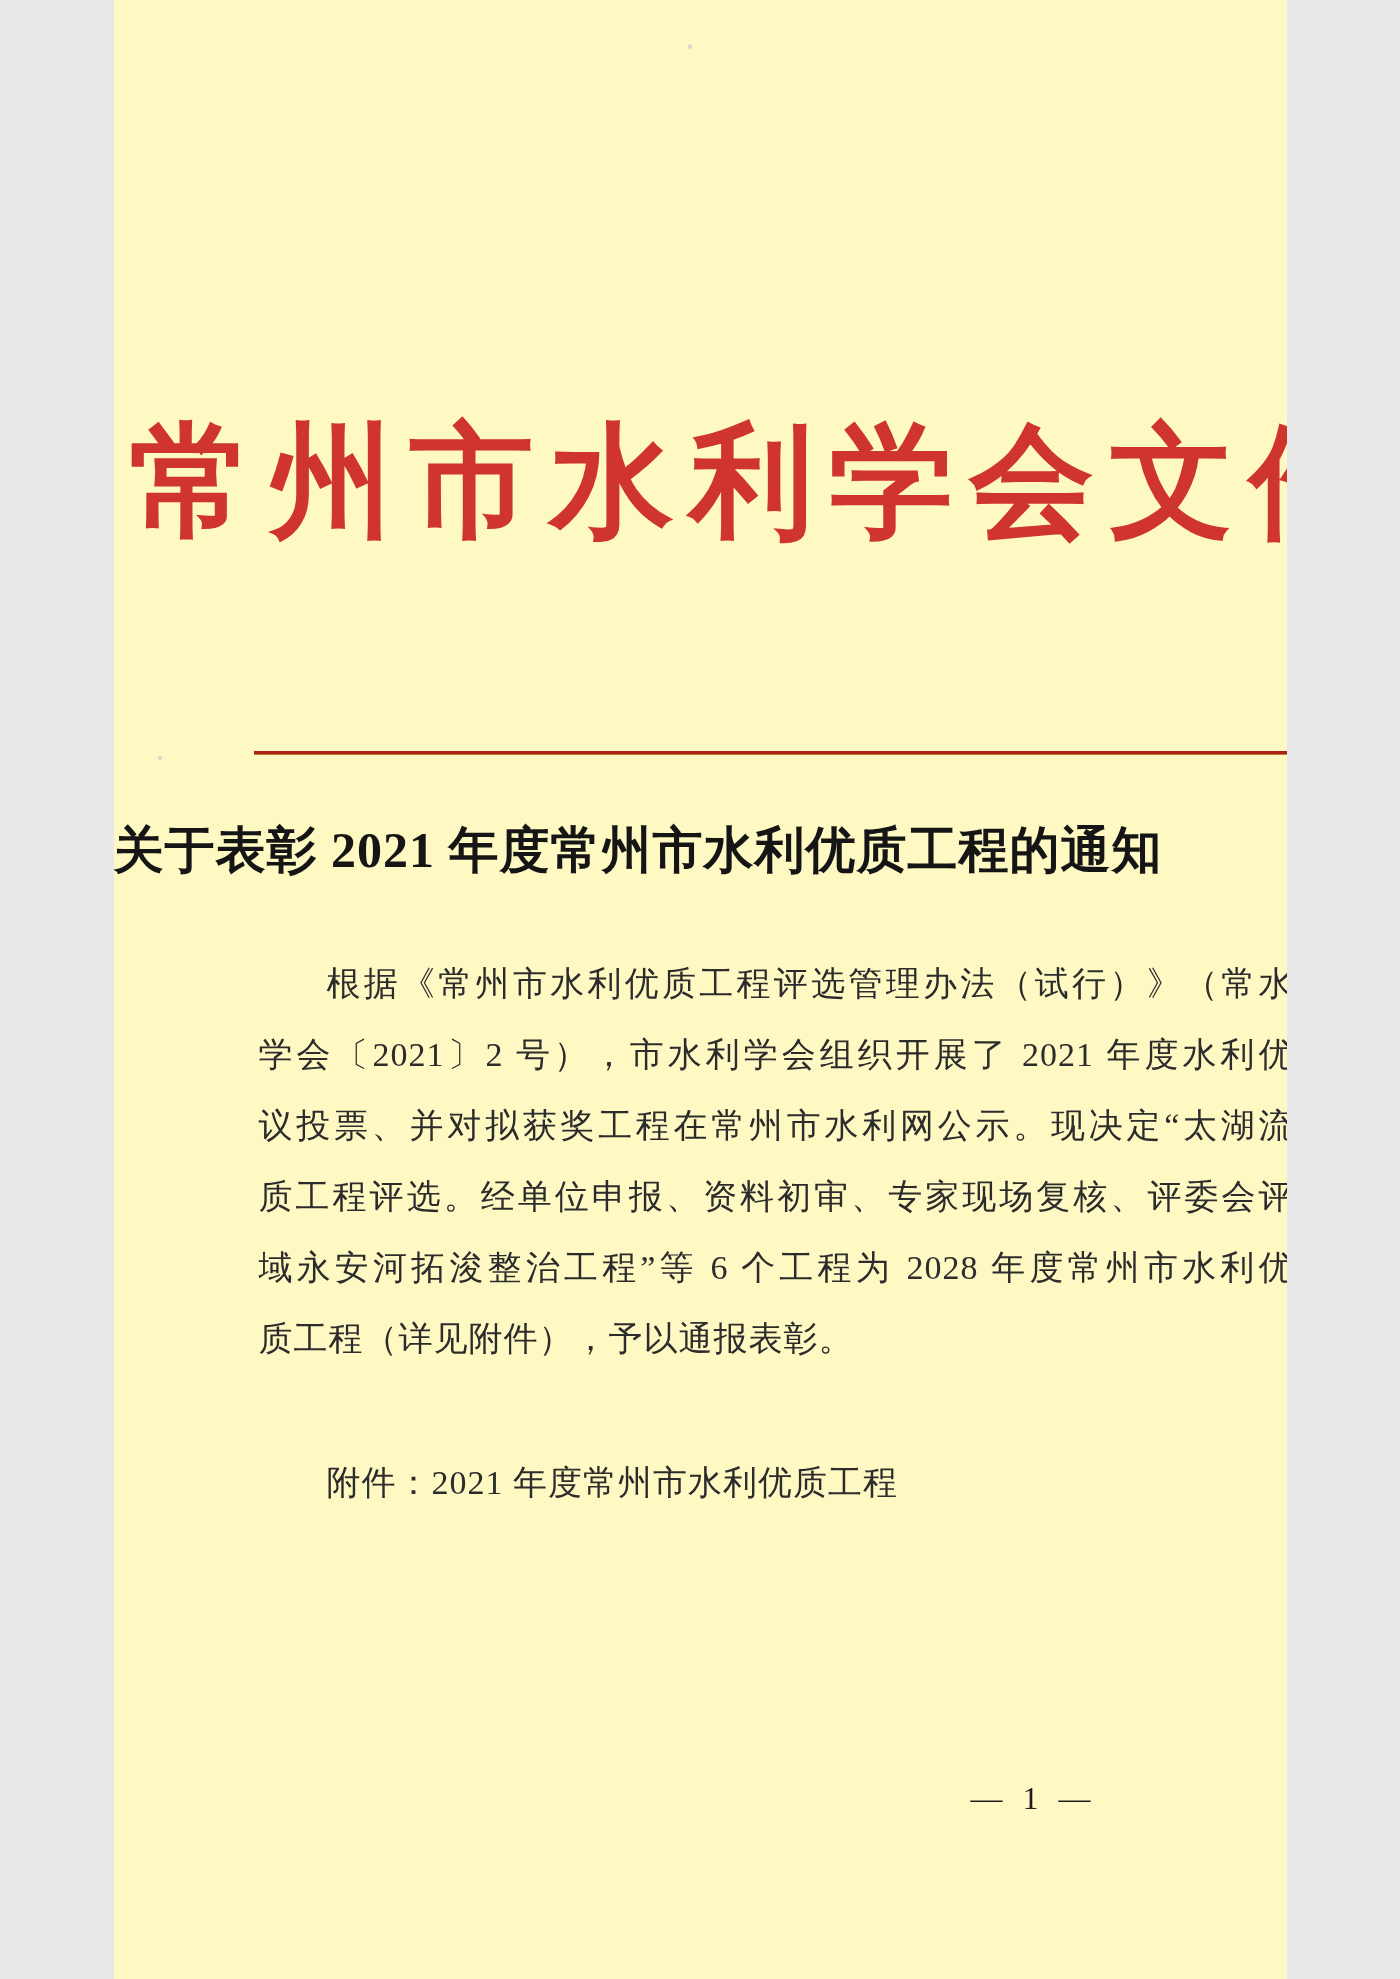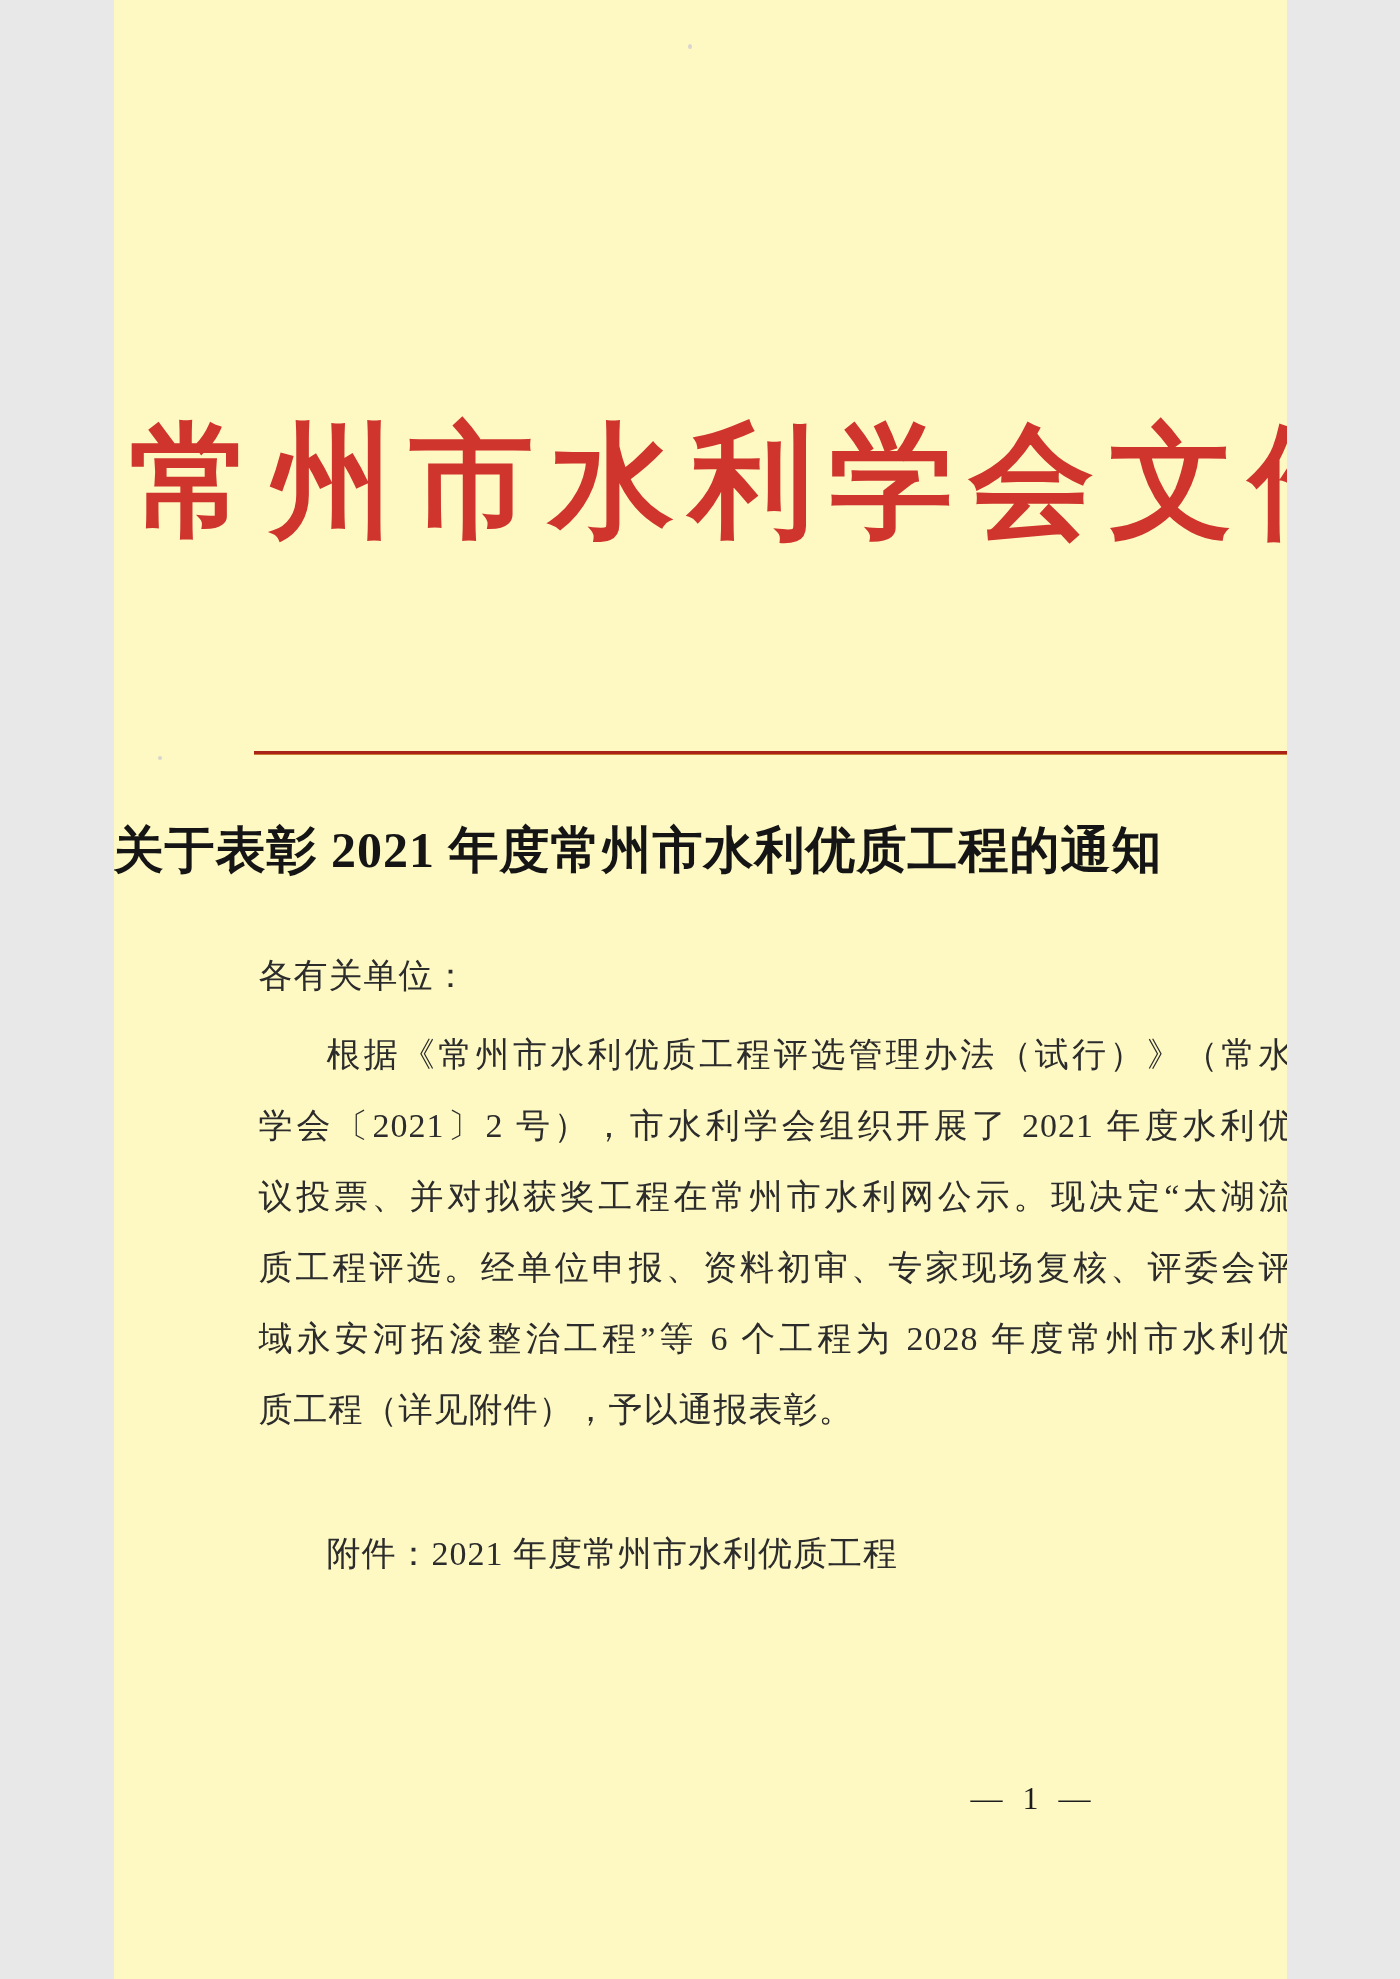--- a/index.html
+++ b/index.html
@@ -126,21 +126,20 @@
 
   <div class="org-header">常州市水利学会文件</div>
 
 
   <div class="red-rule"></div>
 
   <div class="notice-title">关于表彰 2021 年度常州市水利优质工程的通知</div>
 
   <div class="body-block">
 
-    <div class="line">各有关单位：</div>
 
     <div>
       <div class="line just indent gap-para">根据《常州市水利优质工程评选管理办法（试行）》（常水</div>
       <div class="line just">学会〔2021〕2 号），市水利学会组织开展了 2021 年度水利优</div>
       <div class="line just">议投票、并对拟获奖工程在常州市水利网公示。现决定“太湖流</div>
       <div class="line just">质工程评选。经单位申报、资料初审、专家现场复核、评委会评</div>
       <div class="line just">域永安河拓浚整治工程”等 6 个工程为 2028 年度常州市水利优</div>
       <div class="line">质工程（详见附件），予以通报表彰。</div>
     </div>
 

